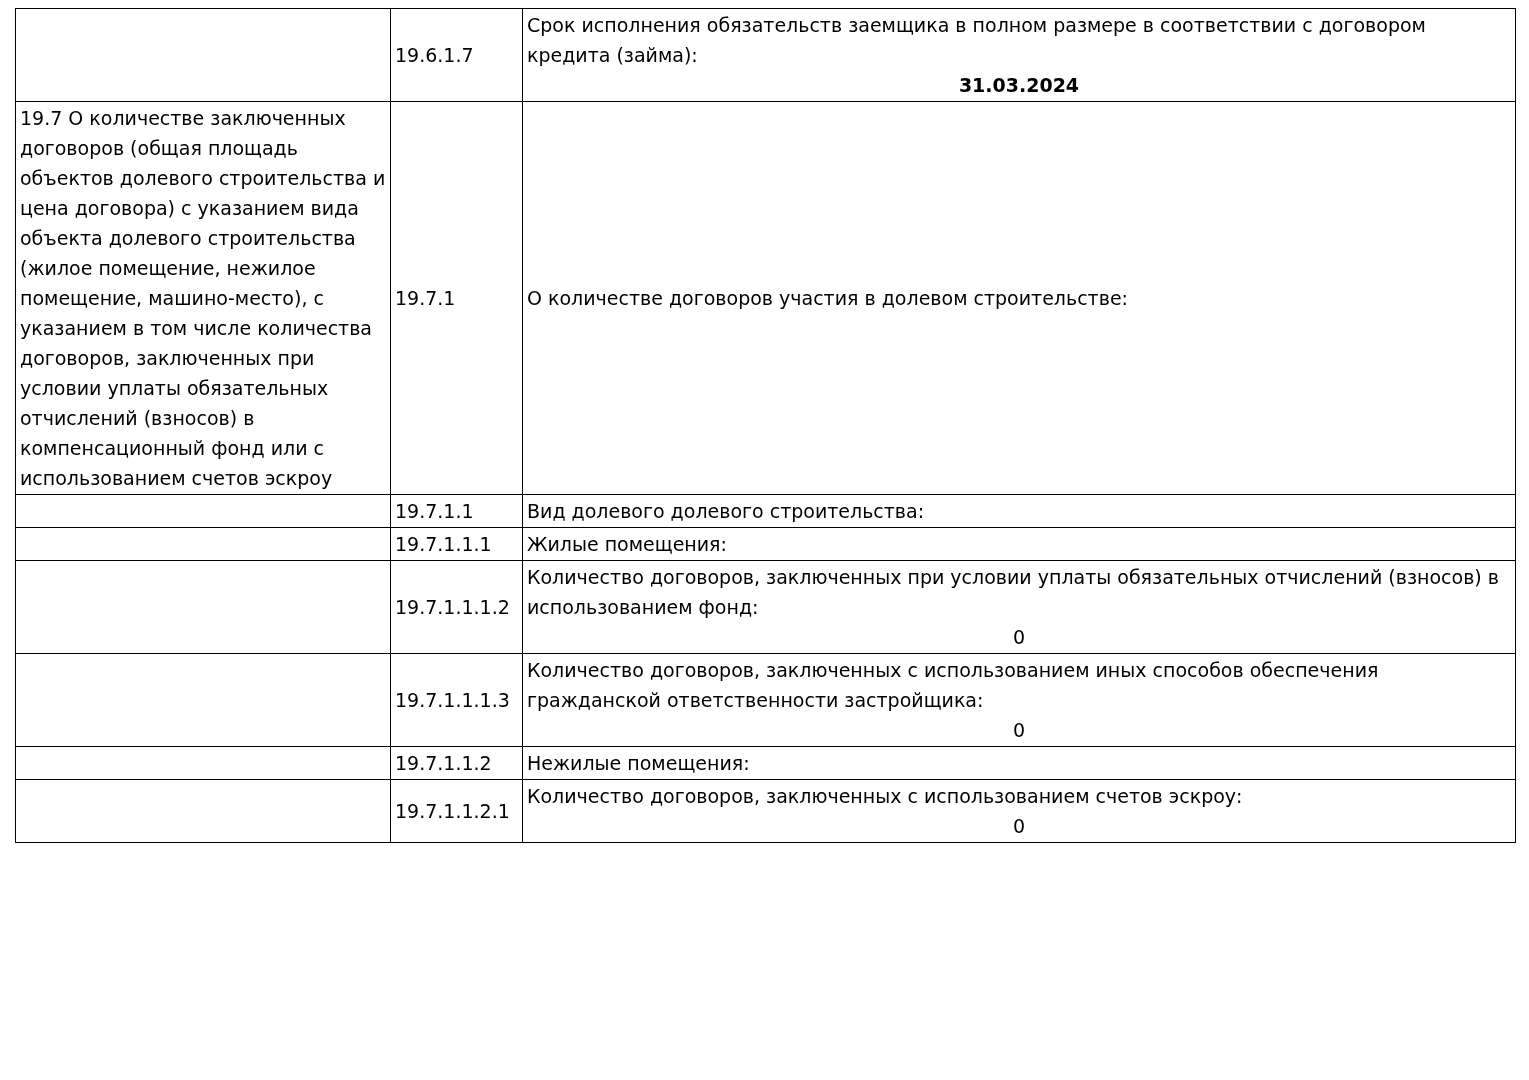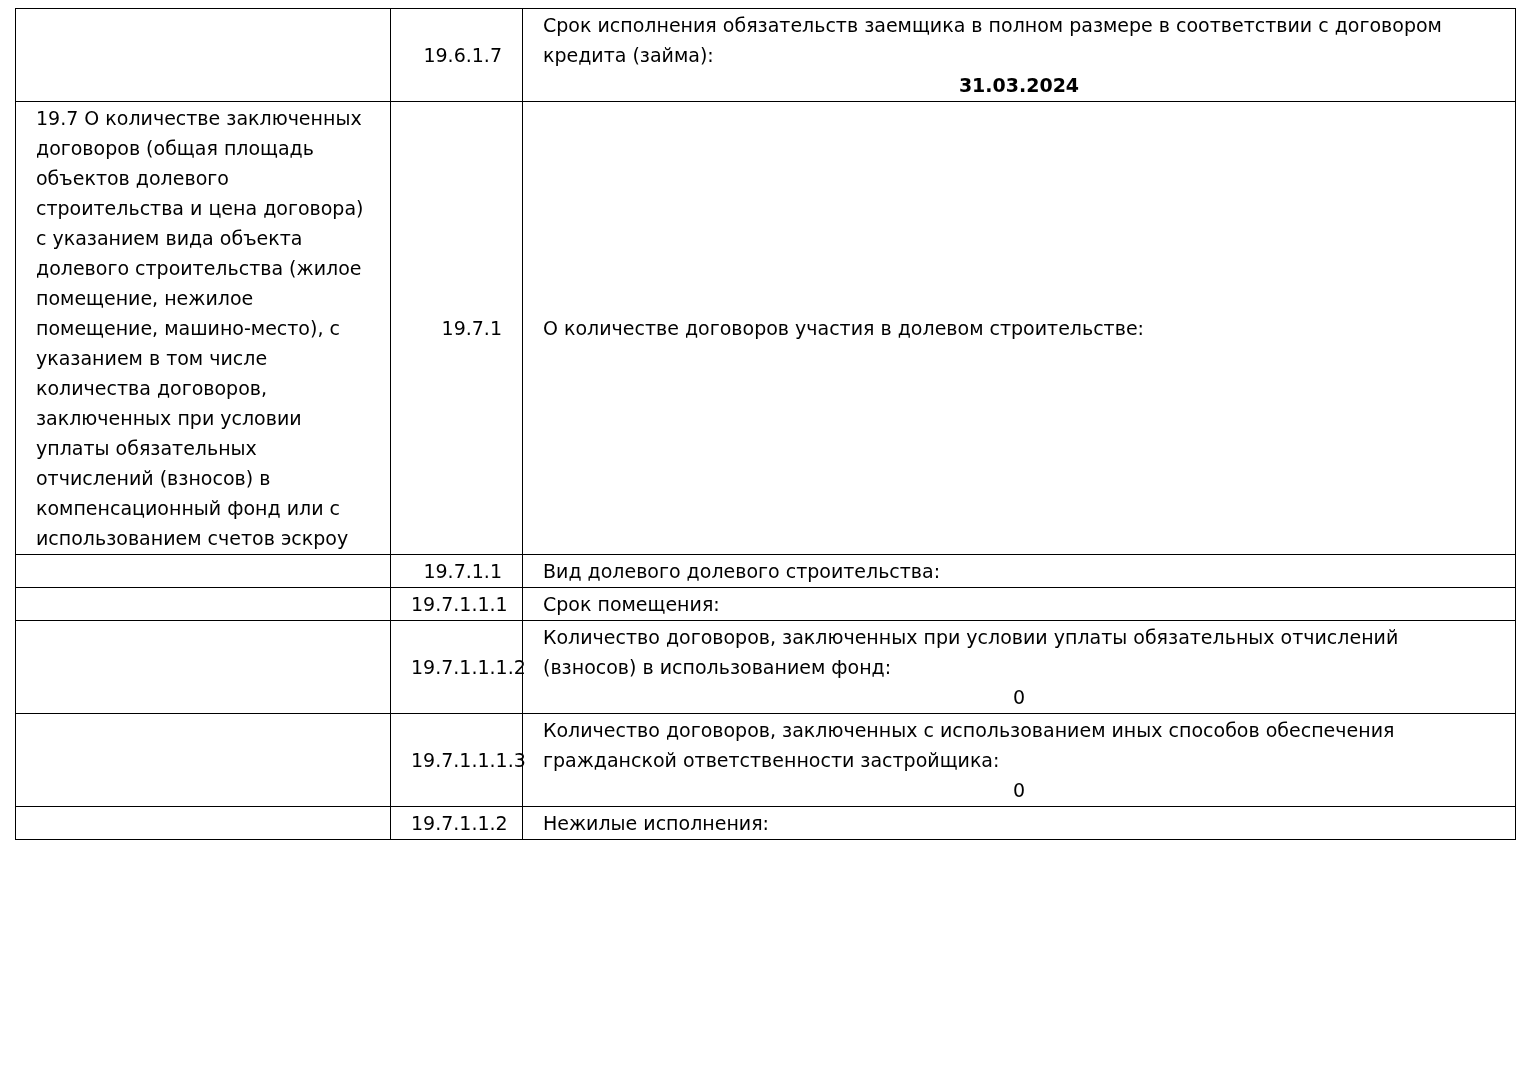--- a/index.html
+++ b/index.html
@@ -16,29 +16,29 @@
   }
   table.decl {
     border-collapse: collapse;
     table-layout: fixed;
     width: 1500px;
     margin: 8px 0 0 15px;
   }
   table.decl td {
     border: 1px solid #000000;
     vertical-align: middle;
-    padding: 1px 20px;
+    padding: 1px 4px;
     font-size: 19px;
     line-height: 30px;
     word-wrap: break-word;
     overflow-wrap: break-word;
     margin-top: 43px;
   }
   td.c1 { }
-  td.c2 { white-space: nowrap; text-align: right; }
+  td.c2 { white-space: nowrap; }
   td.c3 { }
   .val { font-weight: normal; text-align: center; }
   .val.bold { font-weight: bold; }
 </style>
 </head>
 <body>
 
 <table class="decl">
   <colgroup>
     <col style="width:375px">
@@ -69,21 +69,21 @@
       <td class="c2">19.7.1.1</td>
       <td class="c3">
         <div>Вид долевого долевого строительства:</div>
       </td>
     </tr>
 
     <tr>
       <td class="c1"></td>
       <td class="c2">19.7.1.1.1</td>
       <td class="c3">
-        <div>Срок помещения:</div>
+        <div>Жилые помещения:</div>
       </td>
     </tr>
 
 
     <tr>
       <td class="c1"></td>
       <td class="c2">19.7.1.1.1.2</td>
       <td class="c3">
         <div>Количество договоров, заключенных при условии уплаты обязательных отчислений (взносов) в использованием фонд:</div>
         <div class="val">0</div>
@@ -96,19 +96,27 @@
       <td class="c3">
         <div>Количество договоров, заключенных с использованием иных способов обеспечения гражданской ответственности застройщика:</div>
         <div class="val">0</div>
       </td>
     </tr>
 
     <tr>
       <td class="c1"></td>
       <td class="c2">19.7.1.1.2</td>
       <td class="c3">
-        <div>Нежилые исполнения:</div>
+        <div>Нежилые помещения:</div>
       </td>
     </tr>
 
+    <tr>
+      <td class="c1"></td>
+      <td class="c2">19.7.1.1.2.1</td>
+      <td class="c3">
+        <div>Количество договоров, заключенных с использованием счетов эскроу:</div>
+        <div class="val">0</div>
+      </td>
+    </tr>
 
   </tbody>
 </table>
 
 </body></html>

